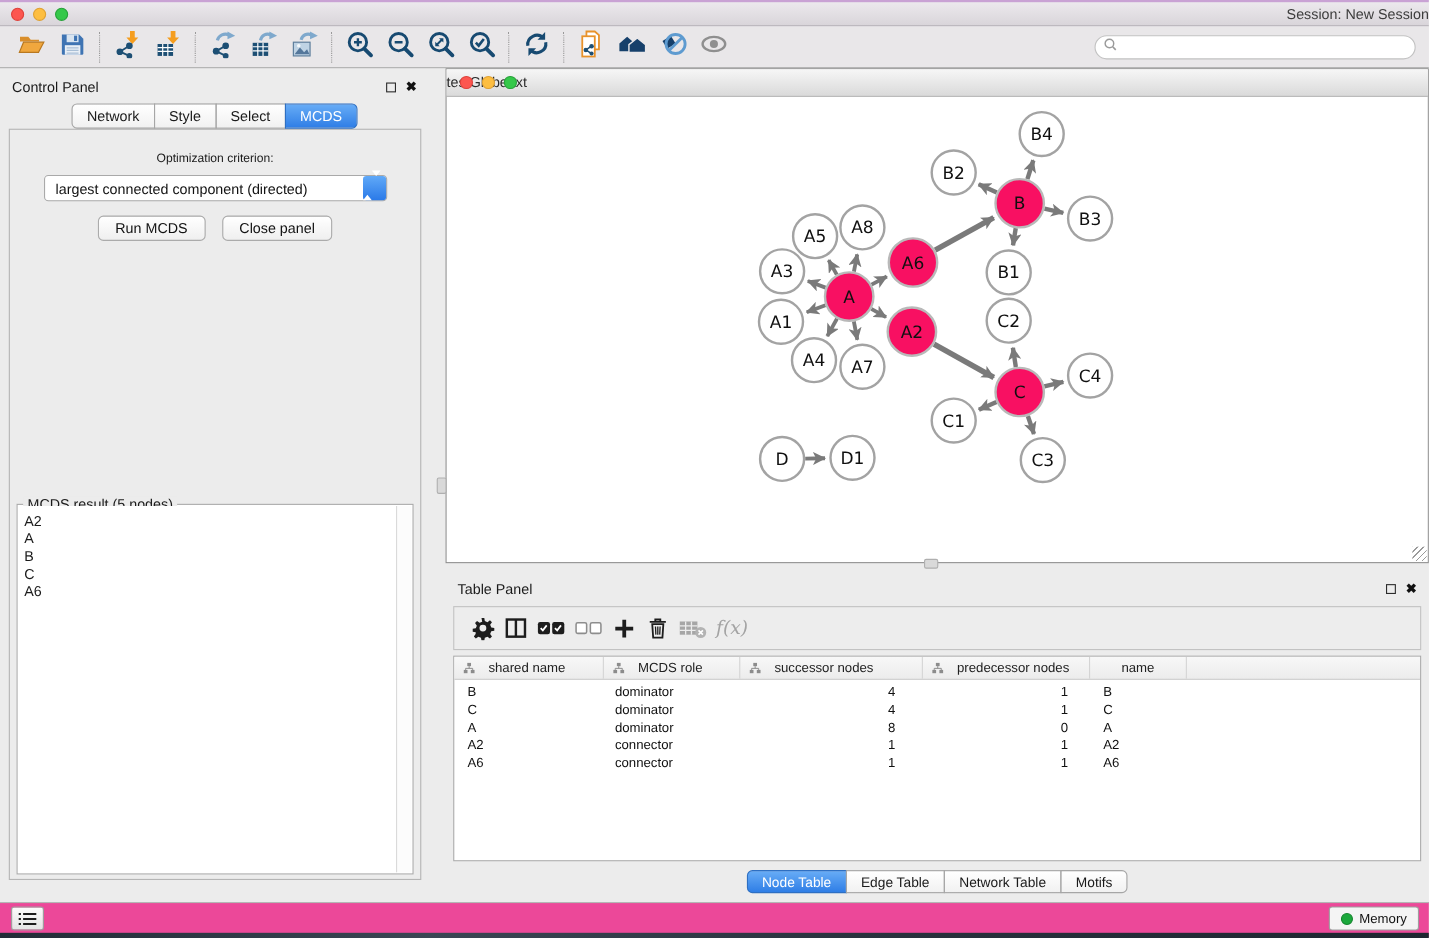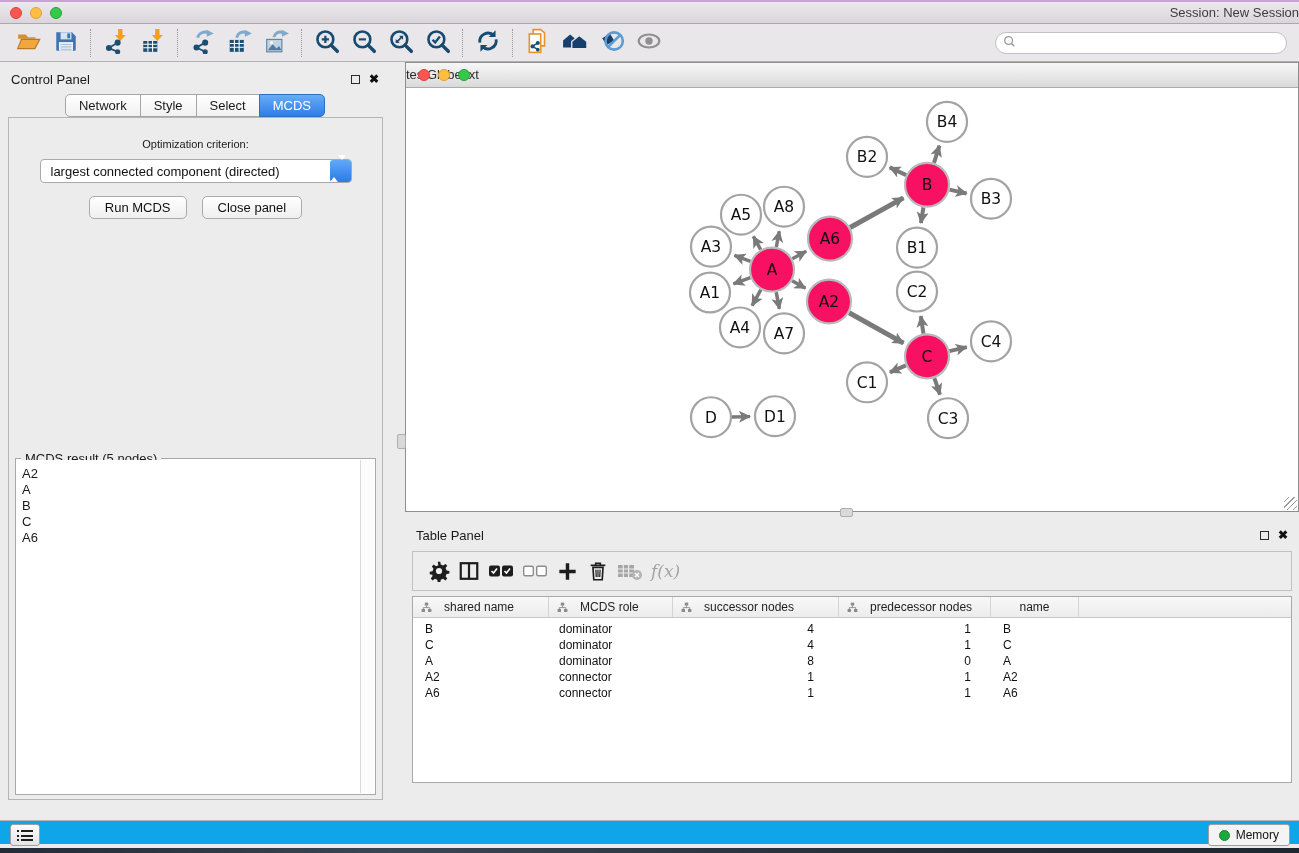--- a/index.html
+++ b/index.html
@@ -111,22 +111,22 @@
   .tp-hcell.center { justify-content:center; padding-left:0; }
   .tp-hcell.fill { flex:1; border-right:none; }
   .tp-body { padding-top:3px; }
   .tp-row { display:flex; height:16px; align-items:center; font-size:12px; color:#111; }
   .tp-cell { flex:none; white-space:nowrap; overflow:hidden; }
   .tp-cell.r { text-align:right; }
   .tp-tabs { position:absolute; left:0; right:0; bottom:3px; display:flex; justify-content:center; }
   .tp-tabs .seg { font-size:12.5px; padding:2.5px 13px; }
 
   
-  .status-bar { position:absolute; left:0; top:820px; width:100%; height:24px;
-    border-top:1px solid #B5B5B5; background:#0ea5e9;padding-left:36px; }
+  .status-bar { position:absolute; left:0; top:820px; width:100%; height:32px;
+    border-top:1px solid #B5B5B5; background:#ec4899;padding-left:36px; }
   .list-btn { position:absolute; left:10px; top:3px; width:30px; height:22px;
     border:1px solid #9E9E9E; border-radius:3px; background:linear-gradient(#FCFCFC,#E4E4E4);
     display:flex; align-items:center; justify-content:center; gap:2px; }
   .list-glyph-dots, .list-glyph-bars { height:11px;
     background:repeating-linear-gradient(#1d1d1d 0 2px, transparent 2px 4.5px); }
   .list-glyph-dots { width:2px; }
   .list-glyph-bars { width:12px; }
   .memory-btn { position:absolute; right:9px; top:3px; height:22px; border:1px solid #9E9E9E;
     border-radius:3px; background:#F4F4F4; display:flex; align-items:center; gap:6px;
     padding:0 10px; font-size:12px; color:#111; }
@@ -559,20 +559,26 @@
           </div>
           <div class="tp-row">
             <div class="tp-cell l" style="width: 136px; padding-left: 12px;">A6</div>
             <div class="tp-cell l" style="width: 124px; padding-left: 10px;">connector</div>
             <div class="tp-cell r" style="width: 166px; padding-right: 25px;">1</div>
             <div class="tp-cell r" style="width: 152px; padding-right: 20px;">1</div>
             <div class="tp-cell l" style="width: 88px; padding-left: 12px;">A6</div>
           </div>
         </div>
     </div>
+    <div class="seg-group tp-tabs">
+        <div class="seg sel">Node Table</div>
+        <div class="seg">Edge Table</div>
+        <div class="seg">Network Table</div>
+        <div class="seg">Motifs</div>
+      </div>
   </div>
 
   <div class="status-bar">
     <div class="list-btn">
       <span class="list-glyph-dots"></span>
       <span class="list-glyph-bars"></span>
     </div>
     <div class="memory-btn">
       <span class="memory-dot"></span>
       <span>Memory</span>

